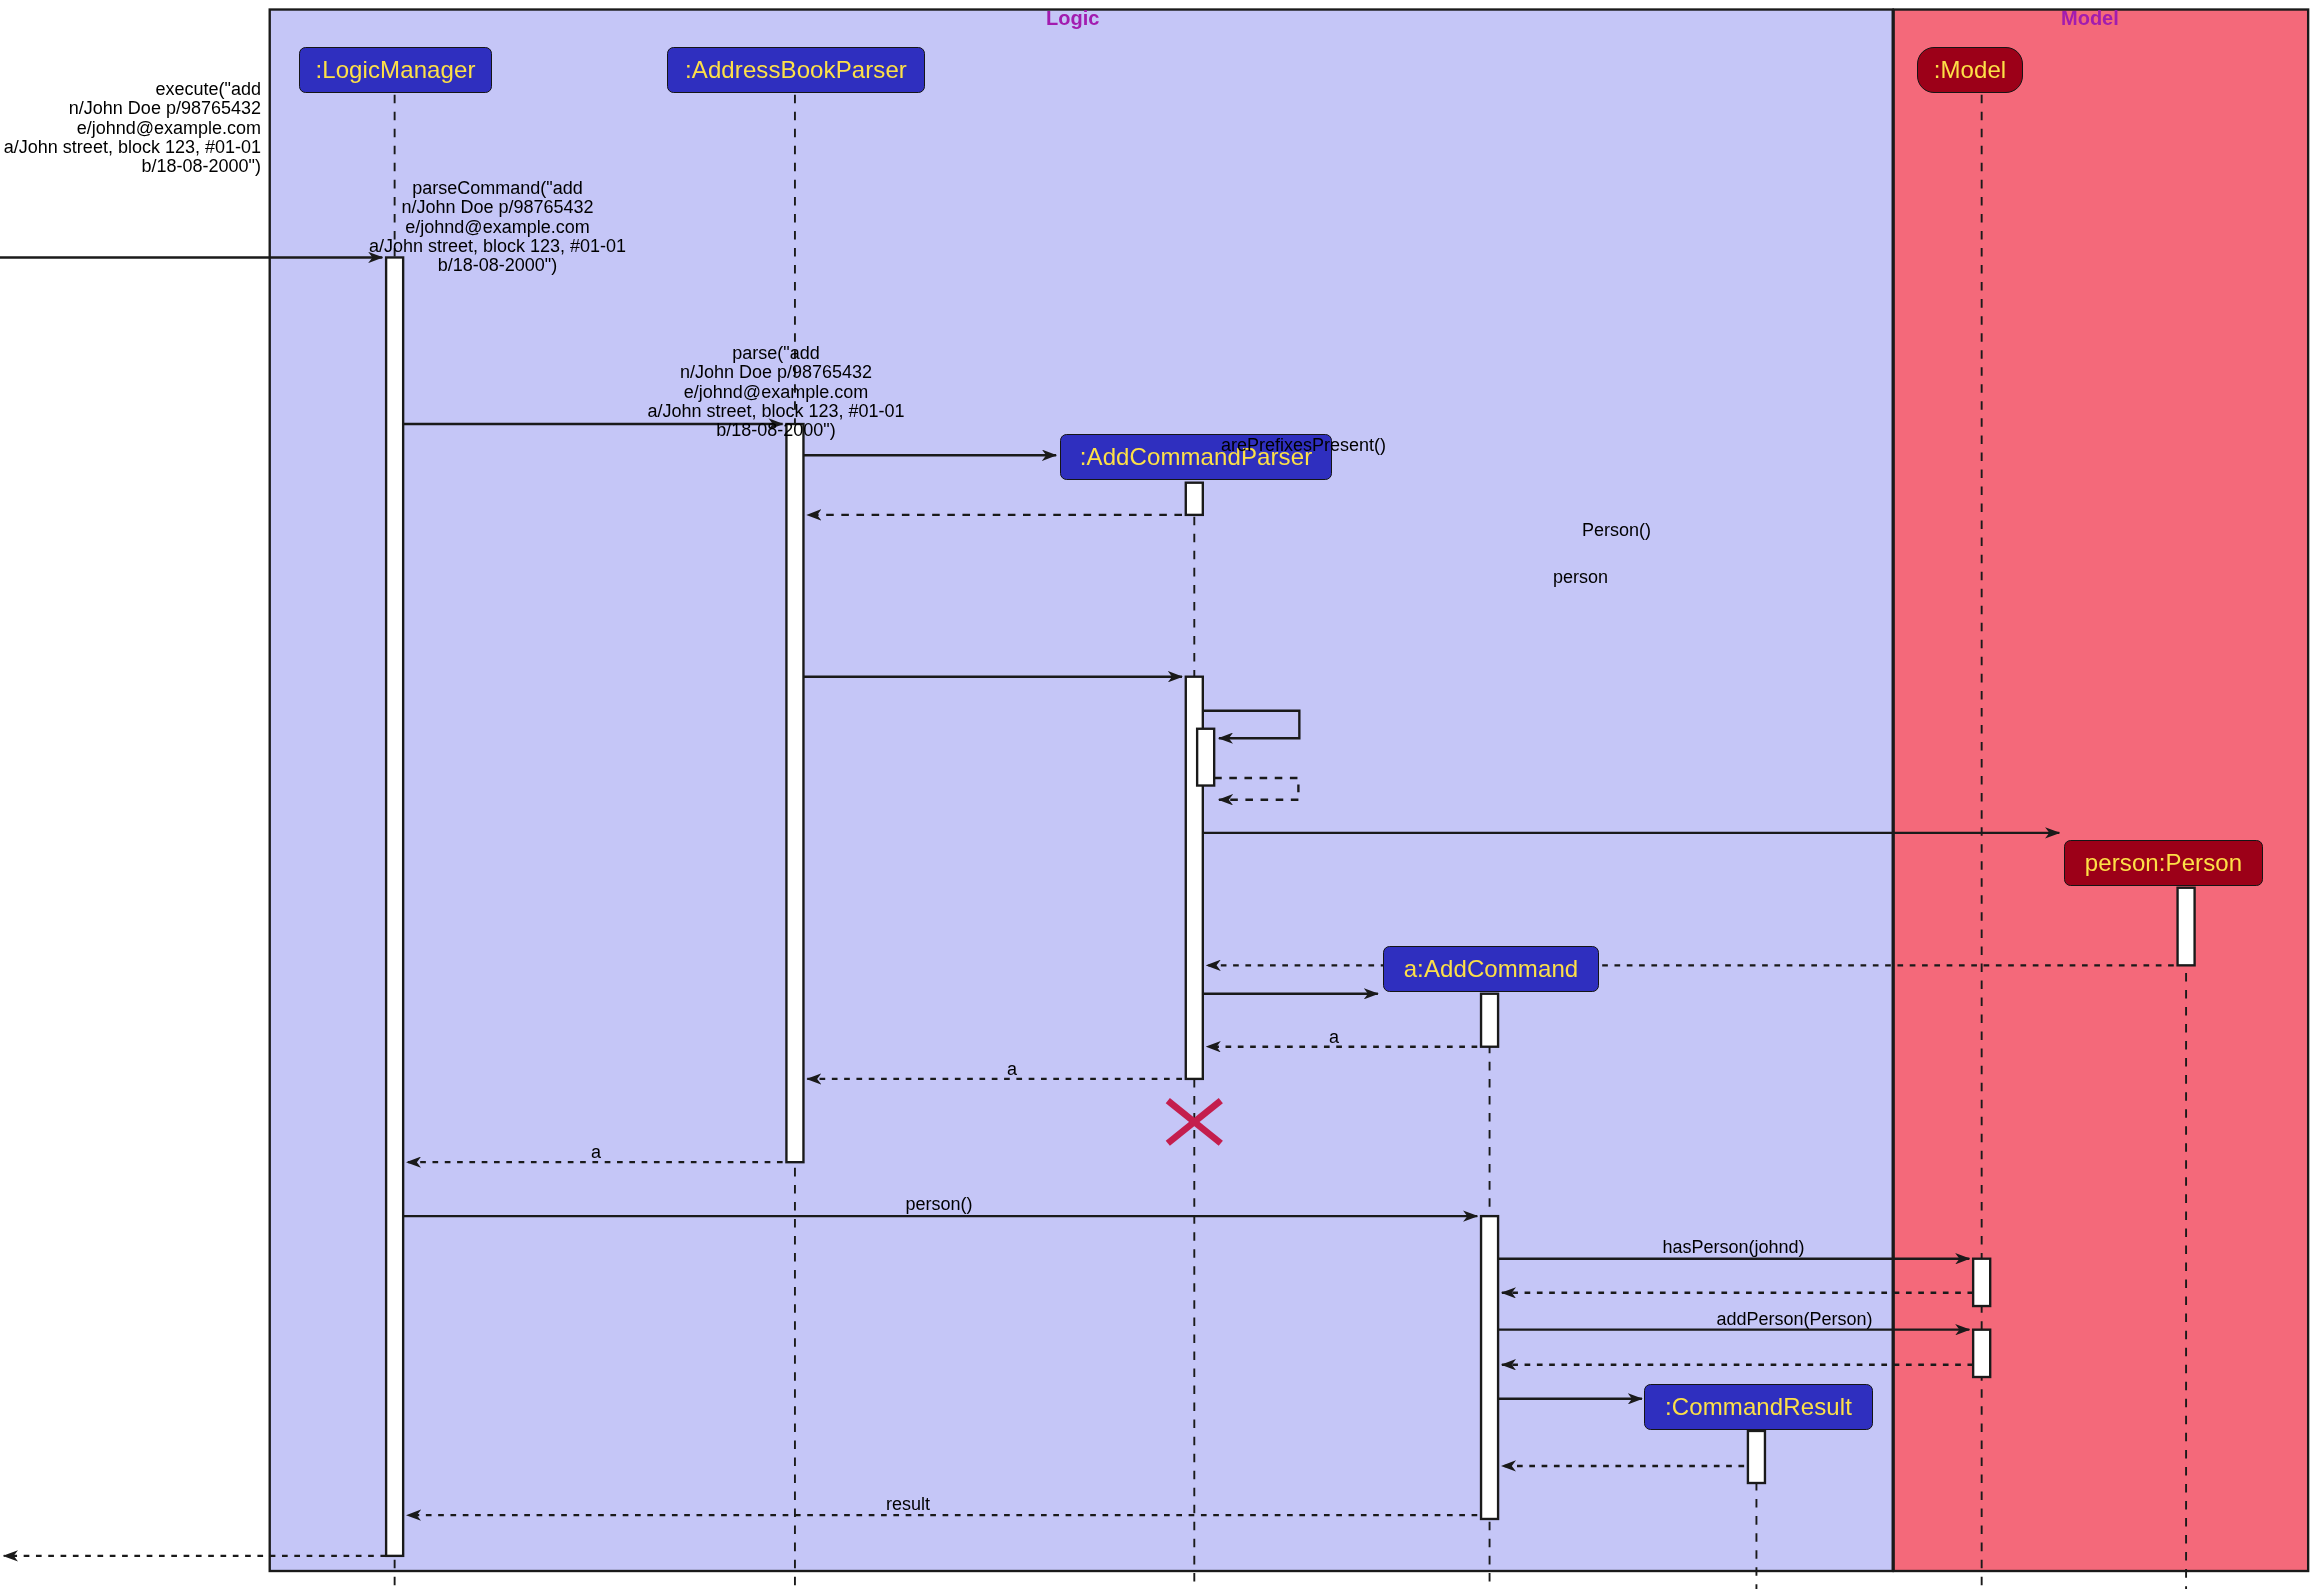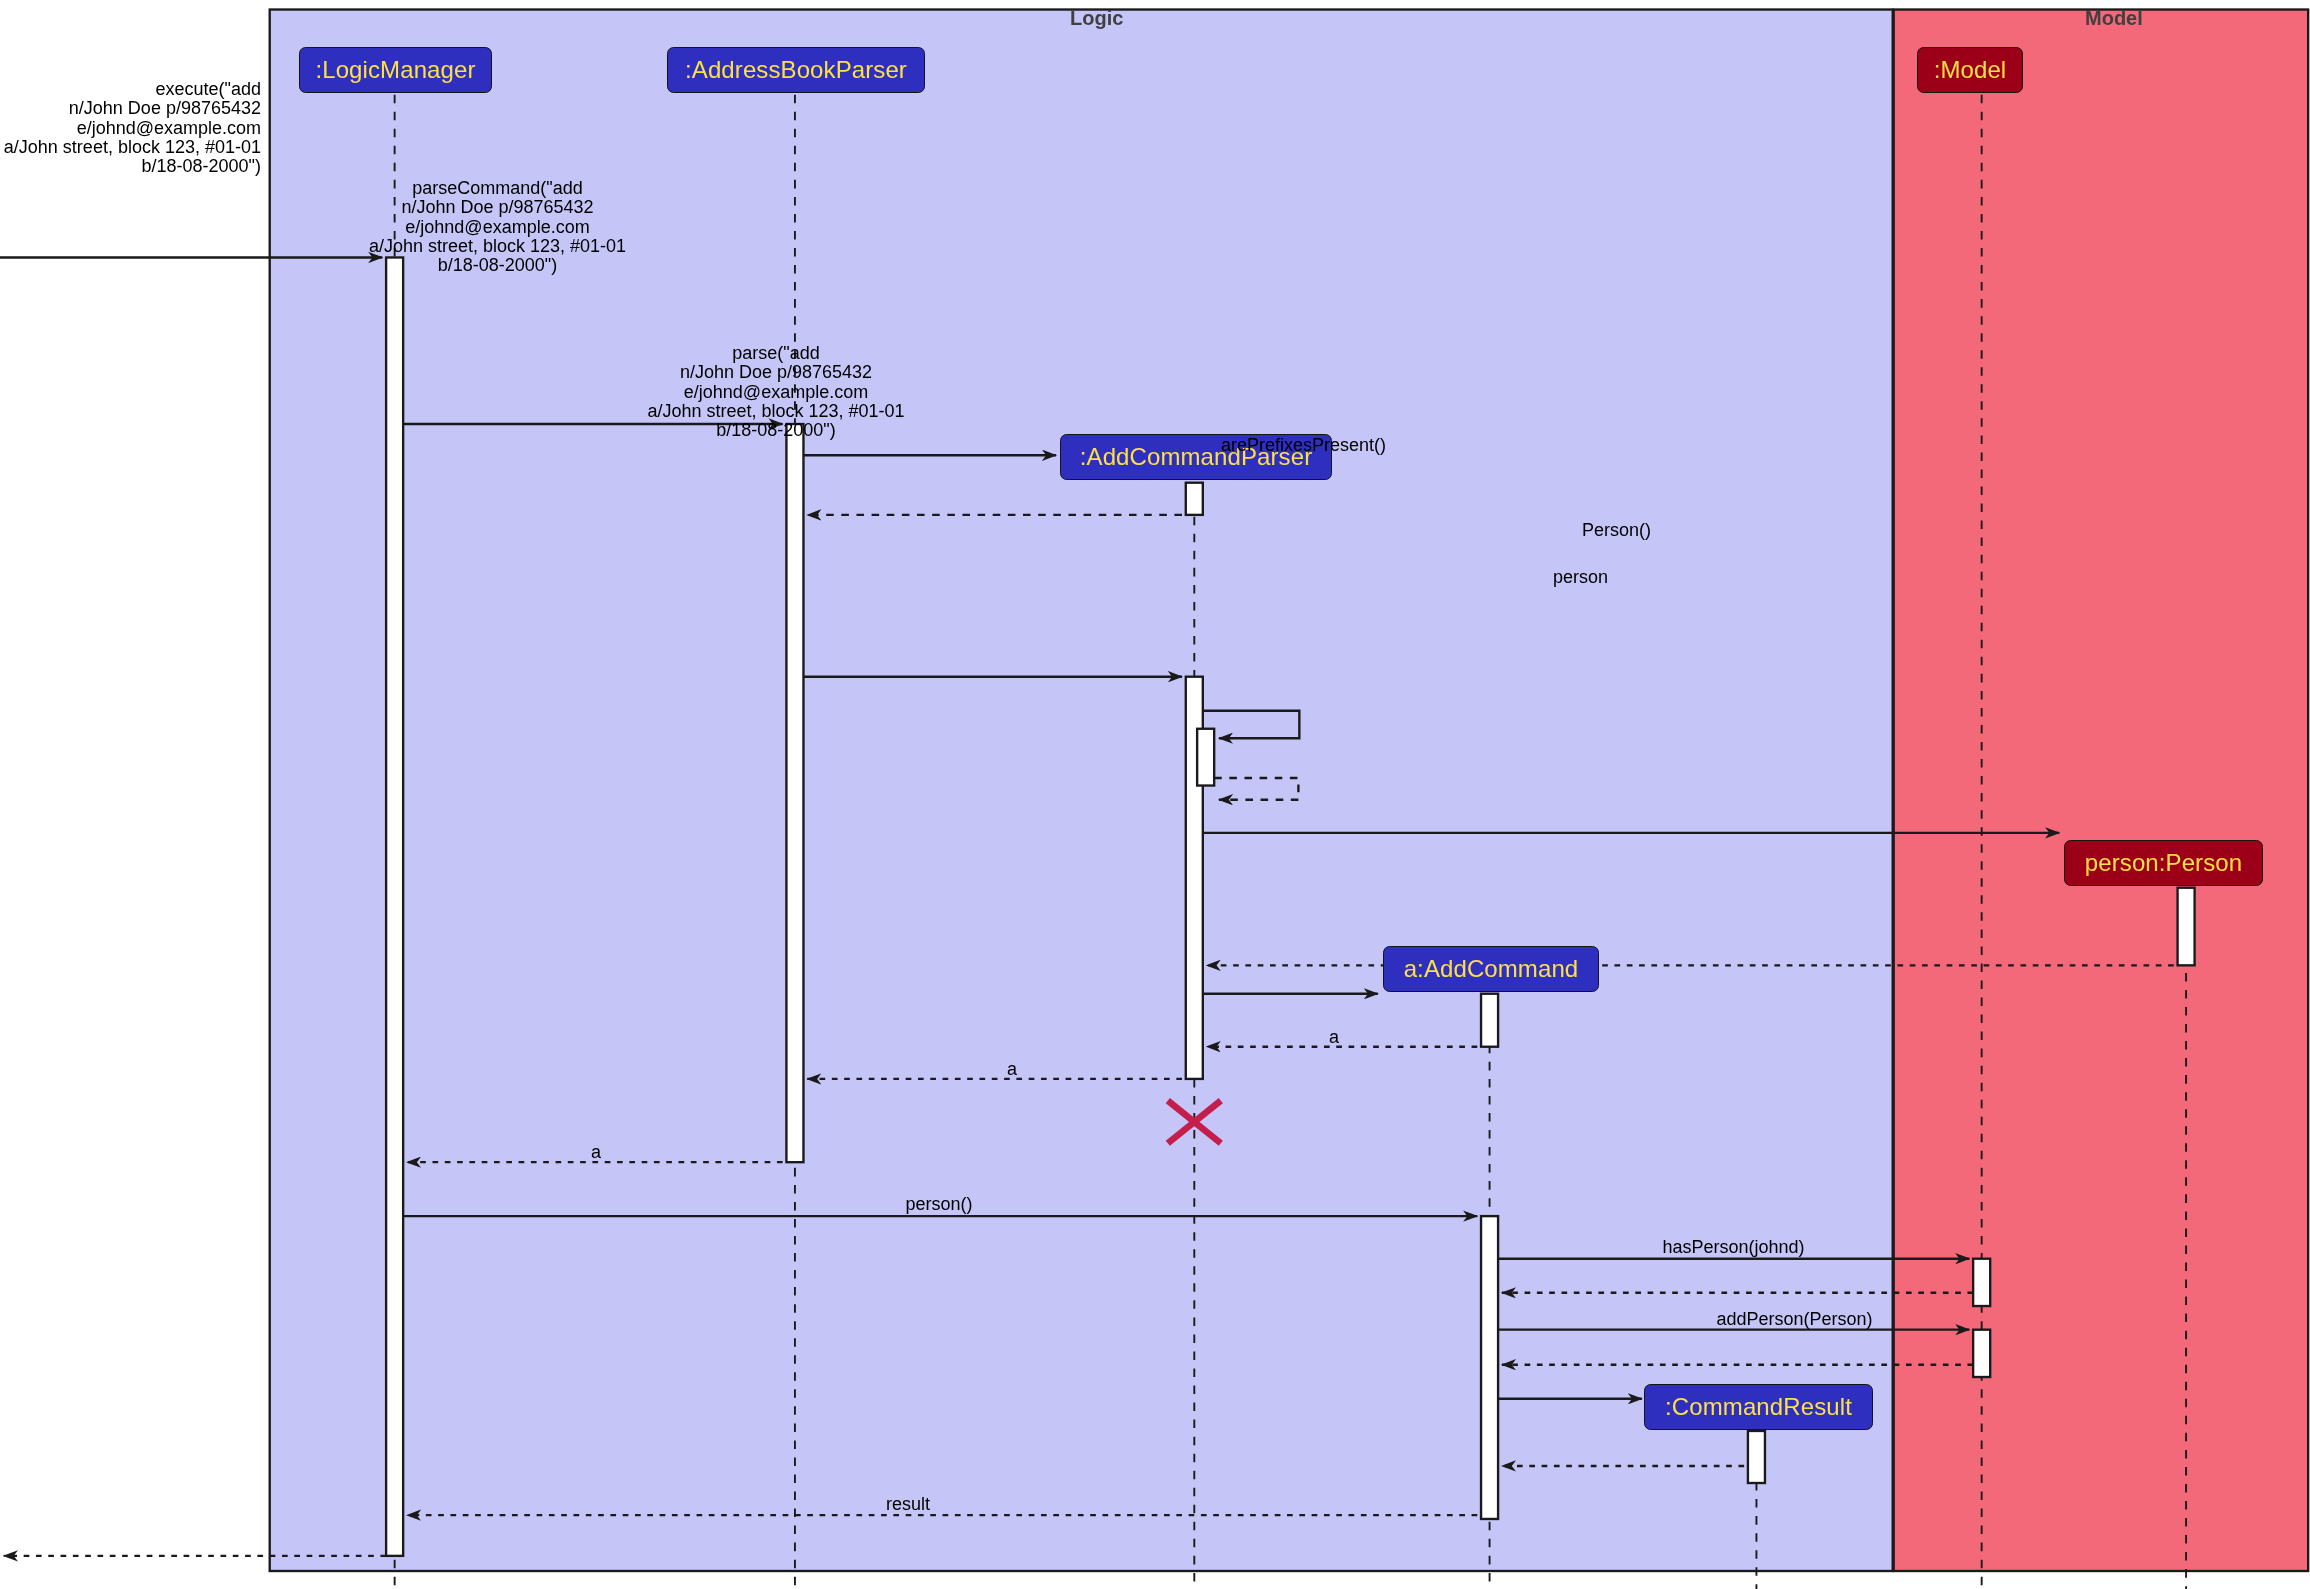--- a/index.html
+++ b/index.html
@@ -1,20 +1,20 @@
 <!DOCTYPE html>
 <html style="font-size:15px"><head>
 <meta charset="utf-8">
 <style>
   html,body{margin:0;padding:0;background:#fff;}
   body{width:2311px;height:1590px;font-family:"Liberation Sans",sans-serif;}
   #stage{position:relative;width:2311px;height:1590px;overflow:hidden;}
   svg{position:absolute;left:0;top:0;}
   .lbl{position:absolute;font-family:"Liberation Sans",sans-serif;font-size:18px;color:#000;line-height:1.07;white-space:pre;text-align:center;}
-  .grp-title{position:absolute;font-family:"Liberation Sans",sans-serif;font-size:20px;font-weight:bold;color:#404040;margin-left:24px;}
+  .grp-title{position:absolute;font-family:"Liberation Sans",sans-serif;font-size:20px;font-weight:bold;color:#a21caf;}
   .obox{position:absolute;border-radius:6.6px;border:1.9px solid #151515;color:#fde047;font-size:24px;
         display:flex;align-items:center;justify-content:center;letter-spacing:0.1px;}
   .obox.logic{background:#2f2fbf;}
   .obox.model{background:#9c0018;}
 </style>
 </head>
 <body>
 
 <div id="stage">
 
@@ -128,21 +128,21 @@
   </div>
 
   <div class="obox logic" style="left:1383px;top:946px;width:214px;height:44px;">
     <span>a:AddCommand</span>
   </div>
 
   <div class="obox logic" style="left:1644px;top:1384px;width:227px;height:44px;">
     <span>:CommandResult</span>
   </div>
 
-  <div class="obox model" style="left:1917px;top:47px;width:104px;height:44px;">
+  <div class="obox model" style="left:1917px;top:47px;width:104px;height:44px;border-radius:17px;">
     <span>:Model</span>
   </div>
 
   <div class="obox model" style="left:2064px;top:840px;width:197px;height:44px;">
     <span>person:Person</span>
   </div>
 
   <div class="lbl" style="left:0px;top:80px;width:261px;text-align:right;">execute("add
 n/John Doe p/98765432
 e/johnd@example.com

